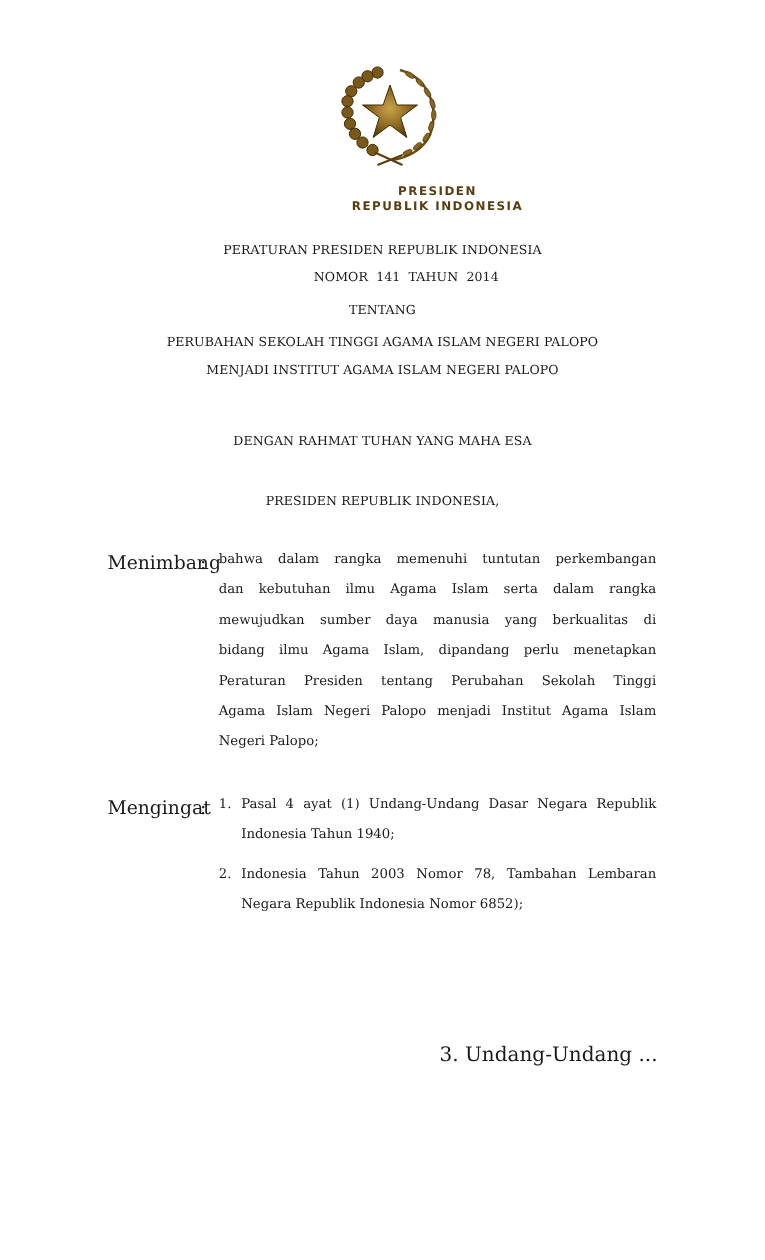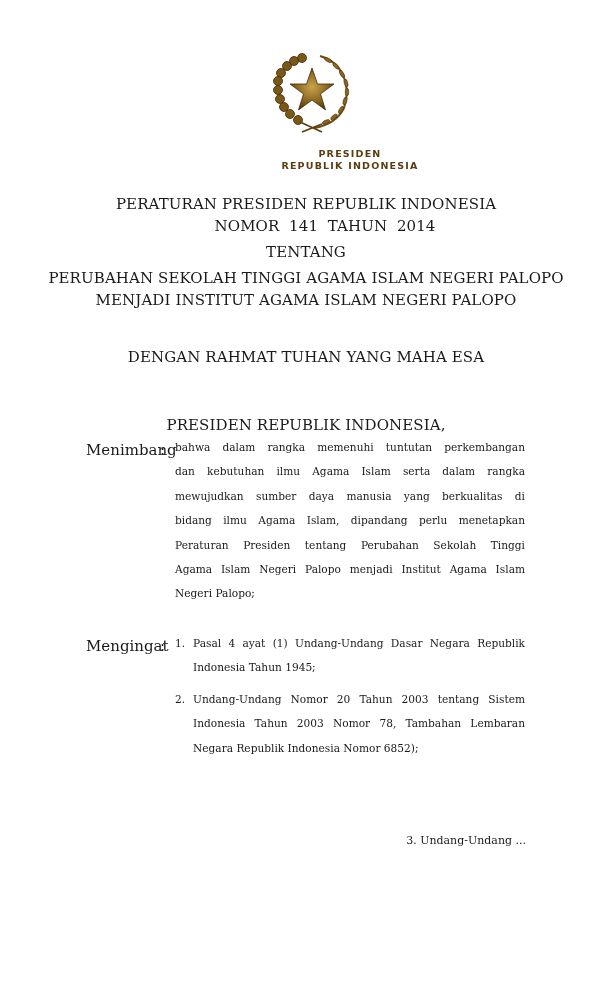--- a/index.html
+++ b/index.html
@@ -12,33 +12,33 @@
     .emblem { position: absolute; left: 270px; top: 50px; width: 84px; height: 84px; }
     .emblem-caption {
       position: absolute; left: 0; width: 612px; text-align: center;
       font-family: "DejaVu Sans", "Liberation Sans", sans-serif;
       color: #5a3e12; font-size: 9.5px; letter-spacing: 1.2px; font-weight: bold;
     }
     .cap1 { top: 148px; padding-left: 44px; }
     .cap2 { top: 160px; padding-left: 44px; }
     .center-line {
       position: absolute; left: 0; width: 612px; text-align: center;
-      font-size: 15px; letter-spacing: 0.1px;
+      font-size: 10px; letter-spacing: 0.1px;
     }
     .label {
       position: absolute; font-size: 15px;
     }
     .para {
       position: absolute; font-size: 10.6px; line-height: 24.4px;
       text-align: justify; text-align-last: left;
     }
     .justify-line { display: block; text-align: justify; text-align-last: justify; }
     .last-line { display: block; text-align: left; }
     .num { position: absolute; font-size: 10.6px; }
-    .footer-next { position: absolute; right: 86px; top: 834px; font-size: 11px; margin-left: 28px; }
+    .footer-next { position: absolute; right: 86px; top: 834px; font-size: 16px; margin-left: 28px; }
   </style>
 </head>
 <body>
 
 <div class="page">
 
   <svg class="emblem" viewBox="0 0 84 84">
     <defs>
       <radialGradient id="gold" cx="50%" cy="45%" r="60%">
         <stop offset="0%" stop-color="#c9a34a"></stop>
@@ -86,45 +86,44 @@
   <div class="emblem-caption cap1">PRESIDEN</div>
   <div class="emblem-caption cap2">REPUBLIK INDONESIA</div>
 
   <div class="center-line" style="top:195px;">PERATURAN PRESIDEN REPUBLIK INDONESIA</div>
   <div class="center-line" style="top:217px; white-space:pre;padding-left:19px;">NOMOR  141  TAHUN  2014</div>
   <div class="center-line" style="top:243px;">TENTANG</div>
   <div class="center-line" style="top:291px;">MENJADI INSTITUT AGAMA ISLAM NEGERI PALOPO</div>
   <div class="center-line" style="top:269px;">PERUBAHAN SEKOLAH TINGGI AGAMA ISLAM NEGERI PALOPO</div>
 
   <div class="center-line" style="top:348px;">DENGAN RAHMAT TUHAN YANG MAHA ESA</div>
-  <div class="center-line" style="top:416px;">PRESIDEN REPUBLIK INDONESIA,</div>
+  <div class="center-line" style="top:396px;">PRESIDEN REPUBLIK INDONESIA,</div>
 
   <div class="label" style="left:86px; top:441px;">Menimbang</div>
   <div class="label" style="left:160px; top:441px;">:</div>
   <div class="para" style="left:175px; top:435px; width:350px;">
     <span class="justify-line">bahwa dalam rangka memenuhi tuntutan perkembangan</span>
     <span class="justify-line">dan kebutuhan ilmu Agama Islam serta dalam rangka</span>
     <span class="justify-line">mewujudkan sumber daya manusia yang berkualitas di</span>
     <span class="justify-line">bidang ilmu Agama Islam, dipandang perlu menetapkan</span>
     <span class="justify-line">Peraturan Presiden tentang Perubahan Sekolah Tinggi</span>
     <span class="justify-line">Agama Islam Negeri Palopo menjadi Institut Agama Islam</span>
     <span class="last-line">Negeri Palopo;</span>
   </div>
 
   <div class="label" style="left:86px; top:637px;">Mengingat</div>
   <div class="label" style="left:160px; top:637px;">:</div>
 
   <div class="num" style="left:175px; top:637px;">1.</div>
   <div class="para" style="left:193px; top:631px; width:332px;">
     <span class="justify-line">Pasal 4 ayat (1) Undang-Undang Dasar Negara Republik</span>
-    <span class="last-line">Indonesia Tahun 1945;</span>
+    <span class="last-line">Indonesia Tahun 1940;</span>
   </div>
 
   <div class="num" style="left:175px; top:693px;">2.</div>
   <div class="para" style="left:193px; top:687px; width:332px;">
-    <span class="justify-line">Undang-Undang Nomor 20 Tahun 2003 tentang Sistem</span>
     <span class="justify-line">Indonesia Tahun 2003 Nomor 78, Tambahan Lembaran</span>
     <span class="last-line">Negara Republik Indonesia Nomor 6852);</span>
   </div>
 
   <div class="footer-next">3. Undang-Undang ...</div>
 
 </div>
 
 </body></html>

